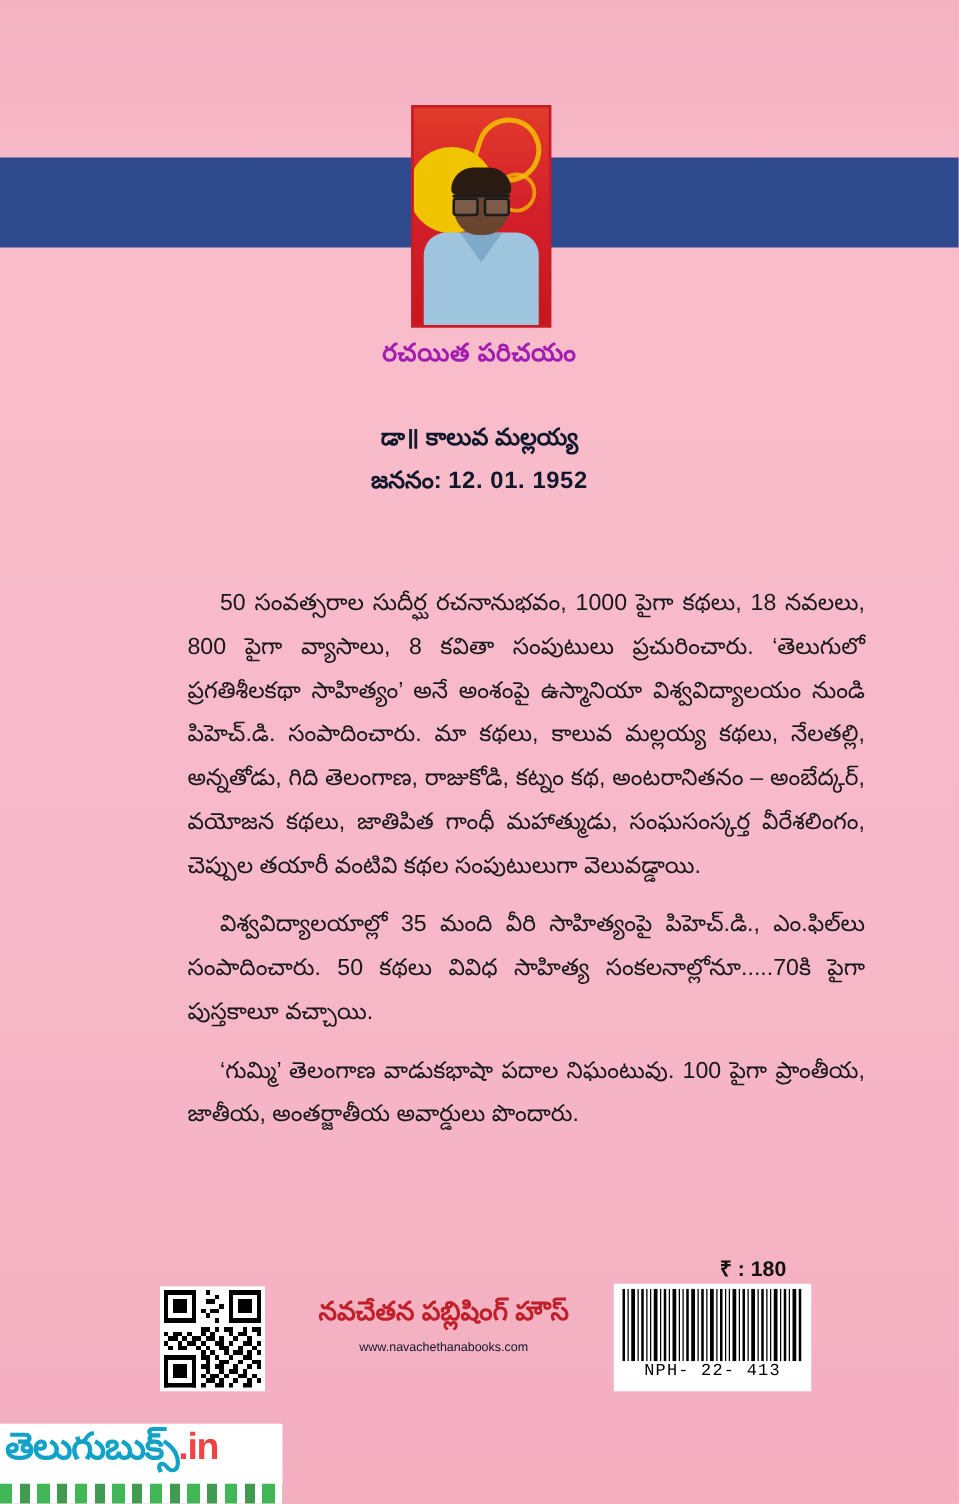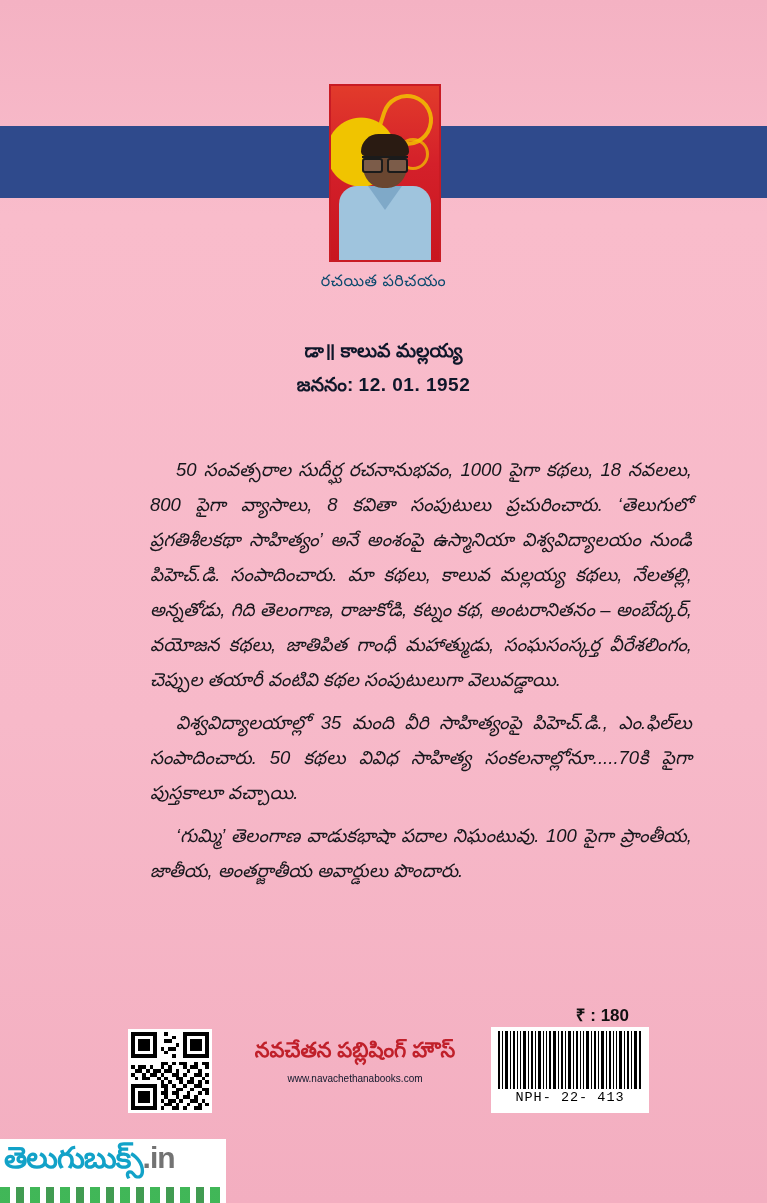--- a/index.html
+++ b/index.html
@@ -144,23 +144,23 @@
     background: #7fa9c8;
     clip-path: polygon(0 0, 100% 0, 50% 100%);
   }
   
   .sub-heading {
     position: absolute;
     left: 0;
     right: 0;
     top: 272px;
     text-align: center;
-    color: #0c4a6e;
-    font-size: 16px;
-    font-weight: normal;
+    color: #a21caf;
+    font-size: 20px;
+    font-weight: bold;
     letter-spacing: .5px;
   }
   
   .content {
     position: absolute;
     left: 150px;
     right: 150px;
     top: 334px;
     color: #1a1a1a;
   }
@@ -178,23 +178,22 @@
     left: 150px;
     right: 75px;
     top: 452px;
     width: 542px;
     color: #17171c;
     font-size: 18.5px;
     line-height: 35px;
     text-align: justify;
   }
   .body-block p {
-    margin: 0 0 8px 0;
+    margin: 12px 0 8px 0;
     text-indent: 26px;
-    font-style: italic;
   }
   
   .footer {
     position: absolute;
     left: 0;
     right: 0;
     bottom: 76px;
     height: 108px;
   }
   .qr {
@@ -269,21 +268,21 @@
   }
   .watermark .wm-text {
     position: absolute;
     left: 4px;
     top: 2px;
     font-size: 30px;
     font-weight: bold;
     color: #12a2c8;
     letter-spacing: -1px;
   }
-  .watermark .wm-text .in { color: #737373; }
+  .watermark .wm-text .in { color: #ef4444; }
   .watermark .wm-bar {
     position: absolute;
     left: 0;
     bottom: 0;
     width: 100%;
     height: 16px;
     background: repeating-linear-gradient(90deg,
       #1faa3a 0 10px, #ffffff 10px 16px, #1f8a33 16px 24px, #ffffff 24px 30px);
     opacity: .85;
   }

